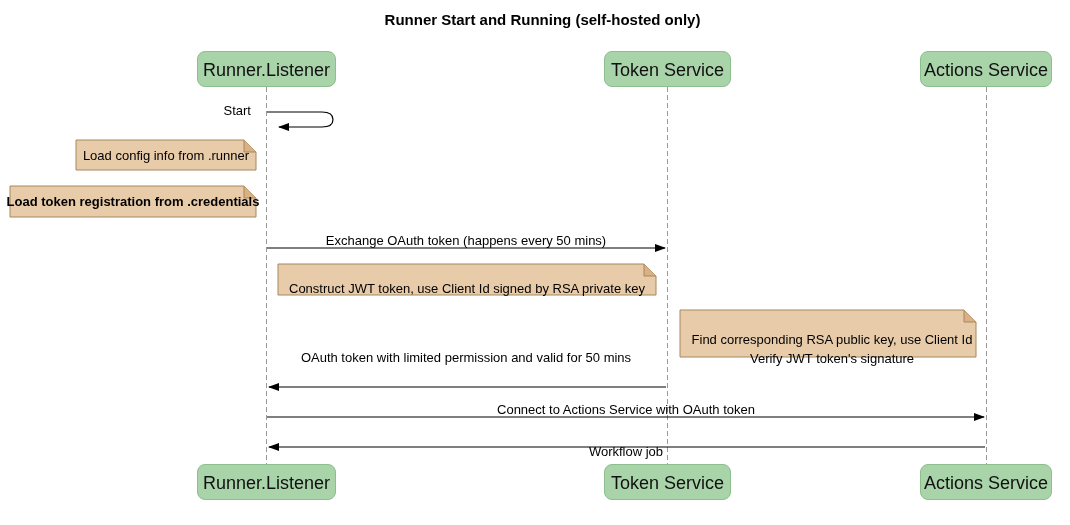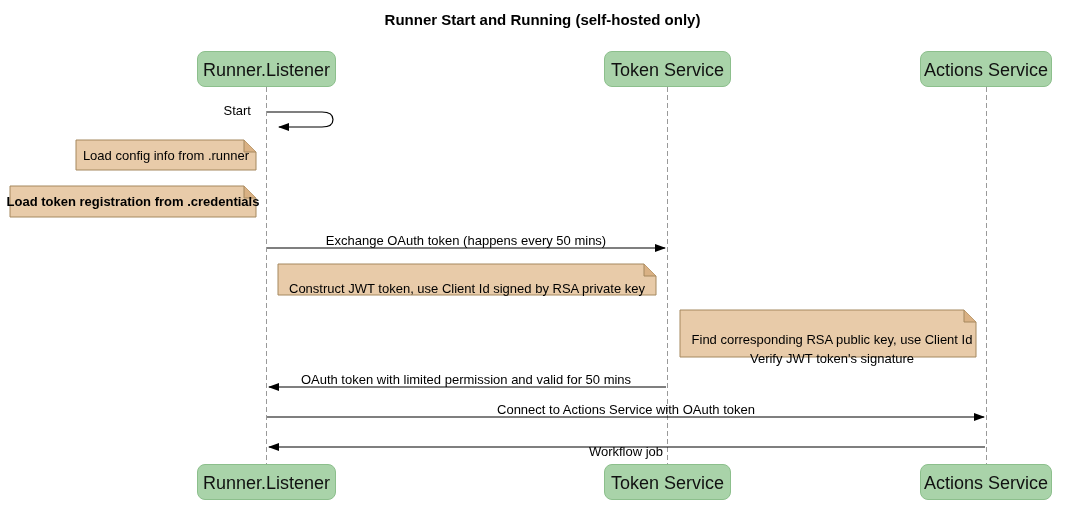--- a/index.html
+++ b/index.html
@@ -80,21 +80,21 @@
   <div class="participant" style="left:197px;top:51px;width:139px;">Runner.Listener</div>
   <div class="participant" style="left:604px;top:51px;width:127px;">Token Service</div>
   <div class="participant" style="left:920px;top:51px;width:132px;">Actions Service</div>
 
   <div class="participant" style="left:197px;top:464px;width:139px;">Runner.Listener</div>
   <div class="participant" style="left:604px;top:464px;width:127px;">Token Service</div>
   <div class="participant" style="left:920px;top:464px;width:132px;">Actions Service</div>
 
   <div class="msg-label" style="right:834px;top:103px;">Start</div>
   <div class="msg-label centered" style="left:466px;top:233px;">Exchange OAuth token (happens every 50 mins)</div>
-  <div class="msg-label centered" style="left:466px;top:372px;">OAuth token with limited permission and valid for 50 mins</div>
+  <div class="msg-label centered" style="left:466px;top:350px;">OAuth token with limited permission and valid for 50 mins</div>
   <div class="msg-label centered" style="left:626px;top:402px;">Connect to Actions Service with OAuth token</div>
   <div class="msg-label centered" style="left:626px;top:444px;text-align:center;">Workflow job</div>
 
   <div class="note-text" style="left:76px;top:140px;width:180px;height:30px;">Load config info from .runner</div>
   <div class="note-text" style="left:10px;top:186px;width:246px;height:31px;font-weight:bold;">Load token registration from .credentials</div>
   <div class="note-text" style="left:278px;top:264px;width:378px;height:49px;">Construct JWT token, use Client Id signed by RSA private key</div>
   <div class="note-text left" style="left:688px;top:314px;width:288px;height:40px;">
     <div>Find corresponding RSA public key, use Client Id</div>
     <div>Verify JWT token's signature</div>
   </div>

